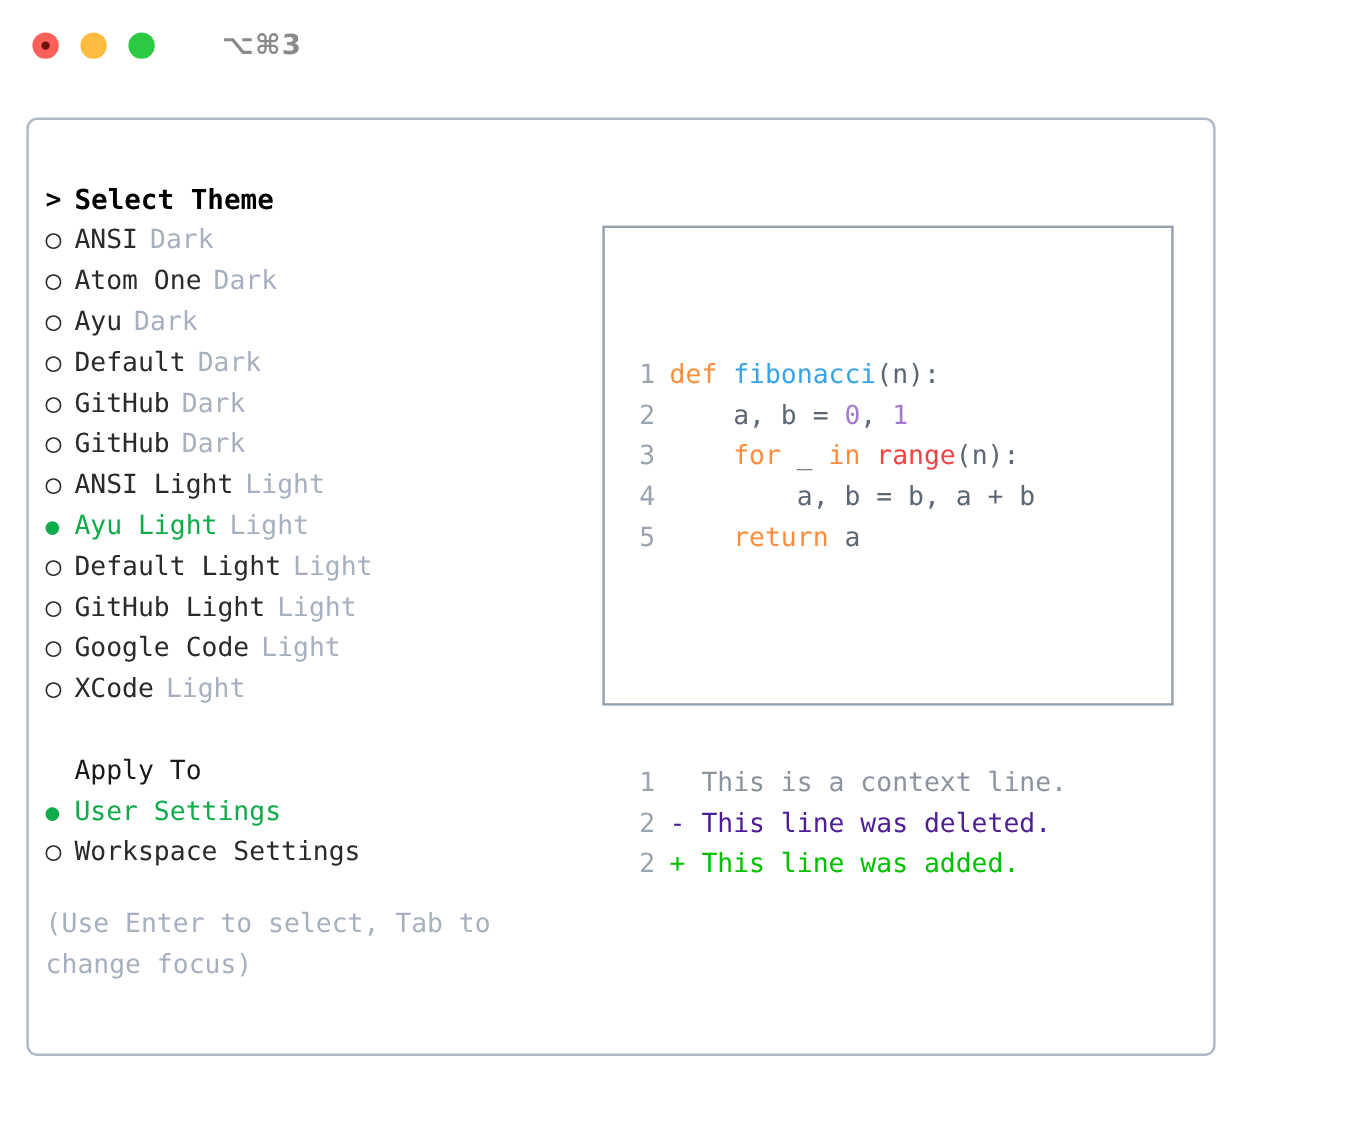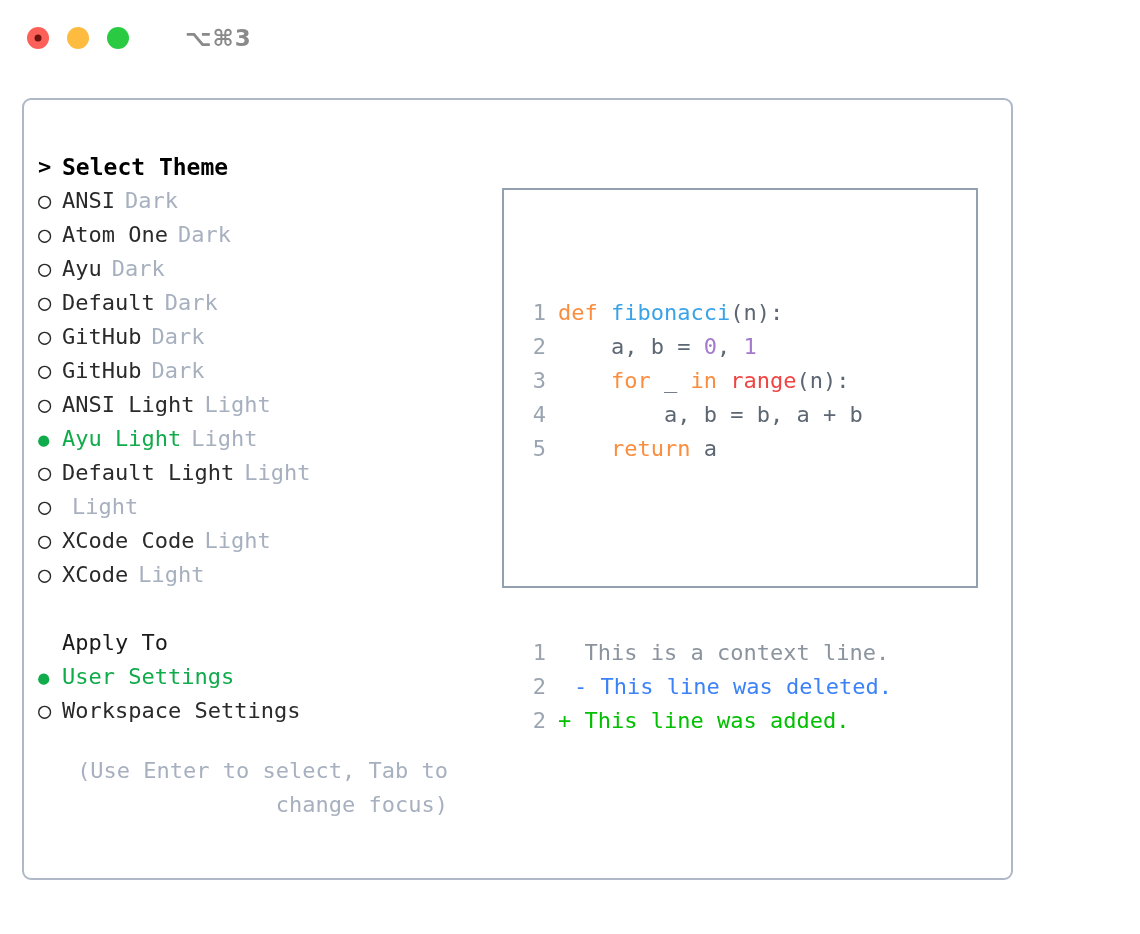--- a/index.html
+++ b/index.html
@@ -138,21 +138,20 @@
     font-size: 22px;
   }
   .spacer { height: 34px; }
 
   .hint {
     margin-top: 26px;
     font-size: 22px;
     line-height: 34px;
     color: #a7b0bf;
     width: 410px;
-    text-align: right;
   }
 
   
   .right-col {
     position: absolute;
     left: 478px;
     top: 50px;
     width: 500px;
   }
   .preview-title {
@@ -190,21 +189,21 @@
   .tok-kw    { color: #fa8d3e; }
   .tok-fn    { color: #3aa3e8; }
   .tok-num   { color: #a37acc; }
   .tok-builtin { color: #ef4444; }
   .tok-punc  { color: #5c6773; }
   .tok-plain { color: #5c6773; }
 
   .code-gap { height: 34px; }
 
   .diff-context { color: #8b949e; }
-  .diff-del     { color: #3b82f6; margin-left: 16px; }
+  .diff-del     { color: #4c1d95; }
   .diff-add     { color: #00c000; }
 </style>
 </head>
 <body>
 
 <div class="window">
 
   <div class="titlebar">
     <div class="traffic">
       <span class="dot red"></span>
@@ -265,25 +264,26 @@
               <span class="label selected">Ayu Light</span>
               <span class="suffix">Light</span>
             </div>
             <div class="row">
               <span class="marker">○</span>
               <span class="label">Default Light</span>
               <span class="suffix">Light</span>
             </div>
             <div class="row">
               <span class="marker">○</span>
-              <span class="suffix">Light</span>
-            </div>
-            <div class="row">
-              <span class="marker">○</span>
-              <span class="label">XCode Code</span>
+              <span class="label">GitHub Light</span>
+              <span class="suffix">Light</span>
+            </div>
+            <div class="row">
+              <span class="marker">○</span>
+              <span class="label">Google Code</span>
               <span class="suffix">Light</span>
             </div>
             <div class="row">
               <span class="marker">○</span>
               <span class="label">XCode</span>
               <span class="suffix">Light</span>
             </div>
           </div>
 
         <div class="spacer"></div>

